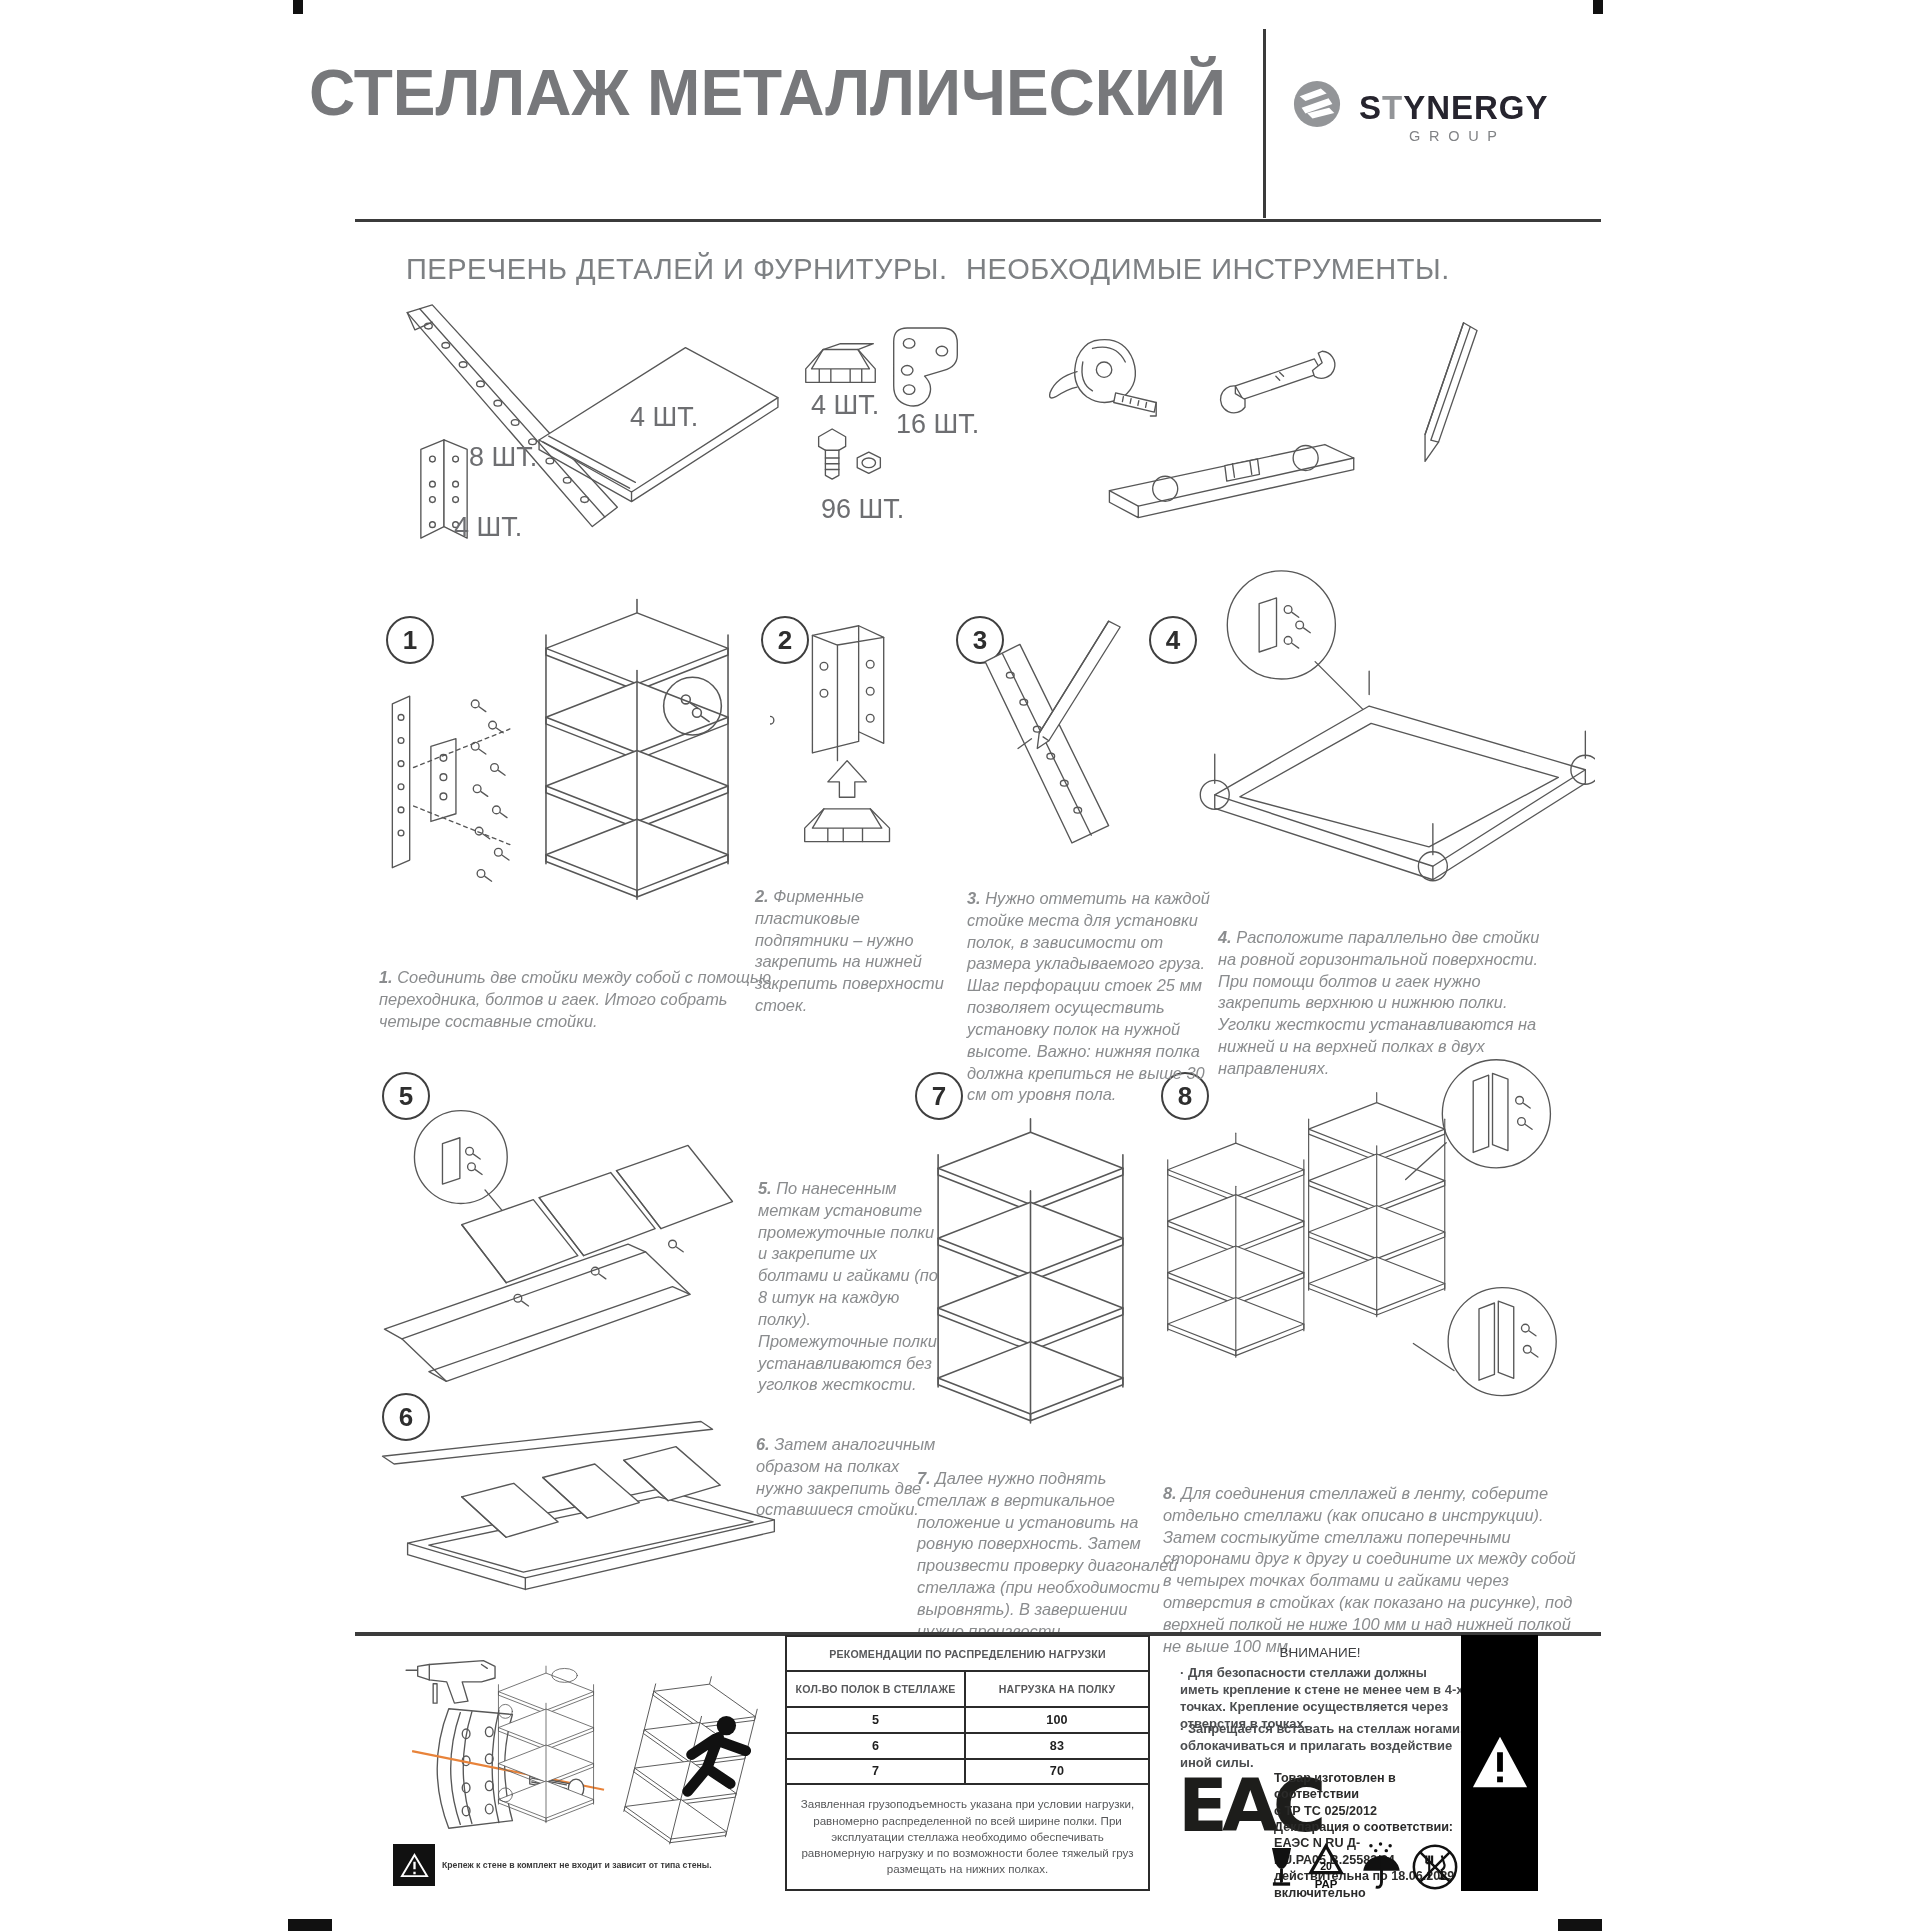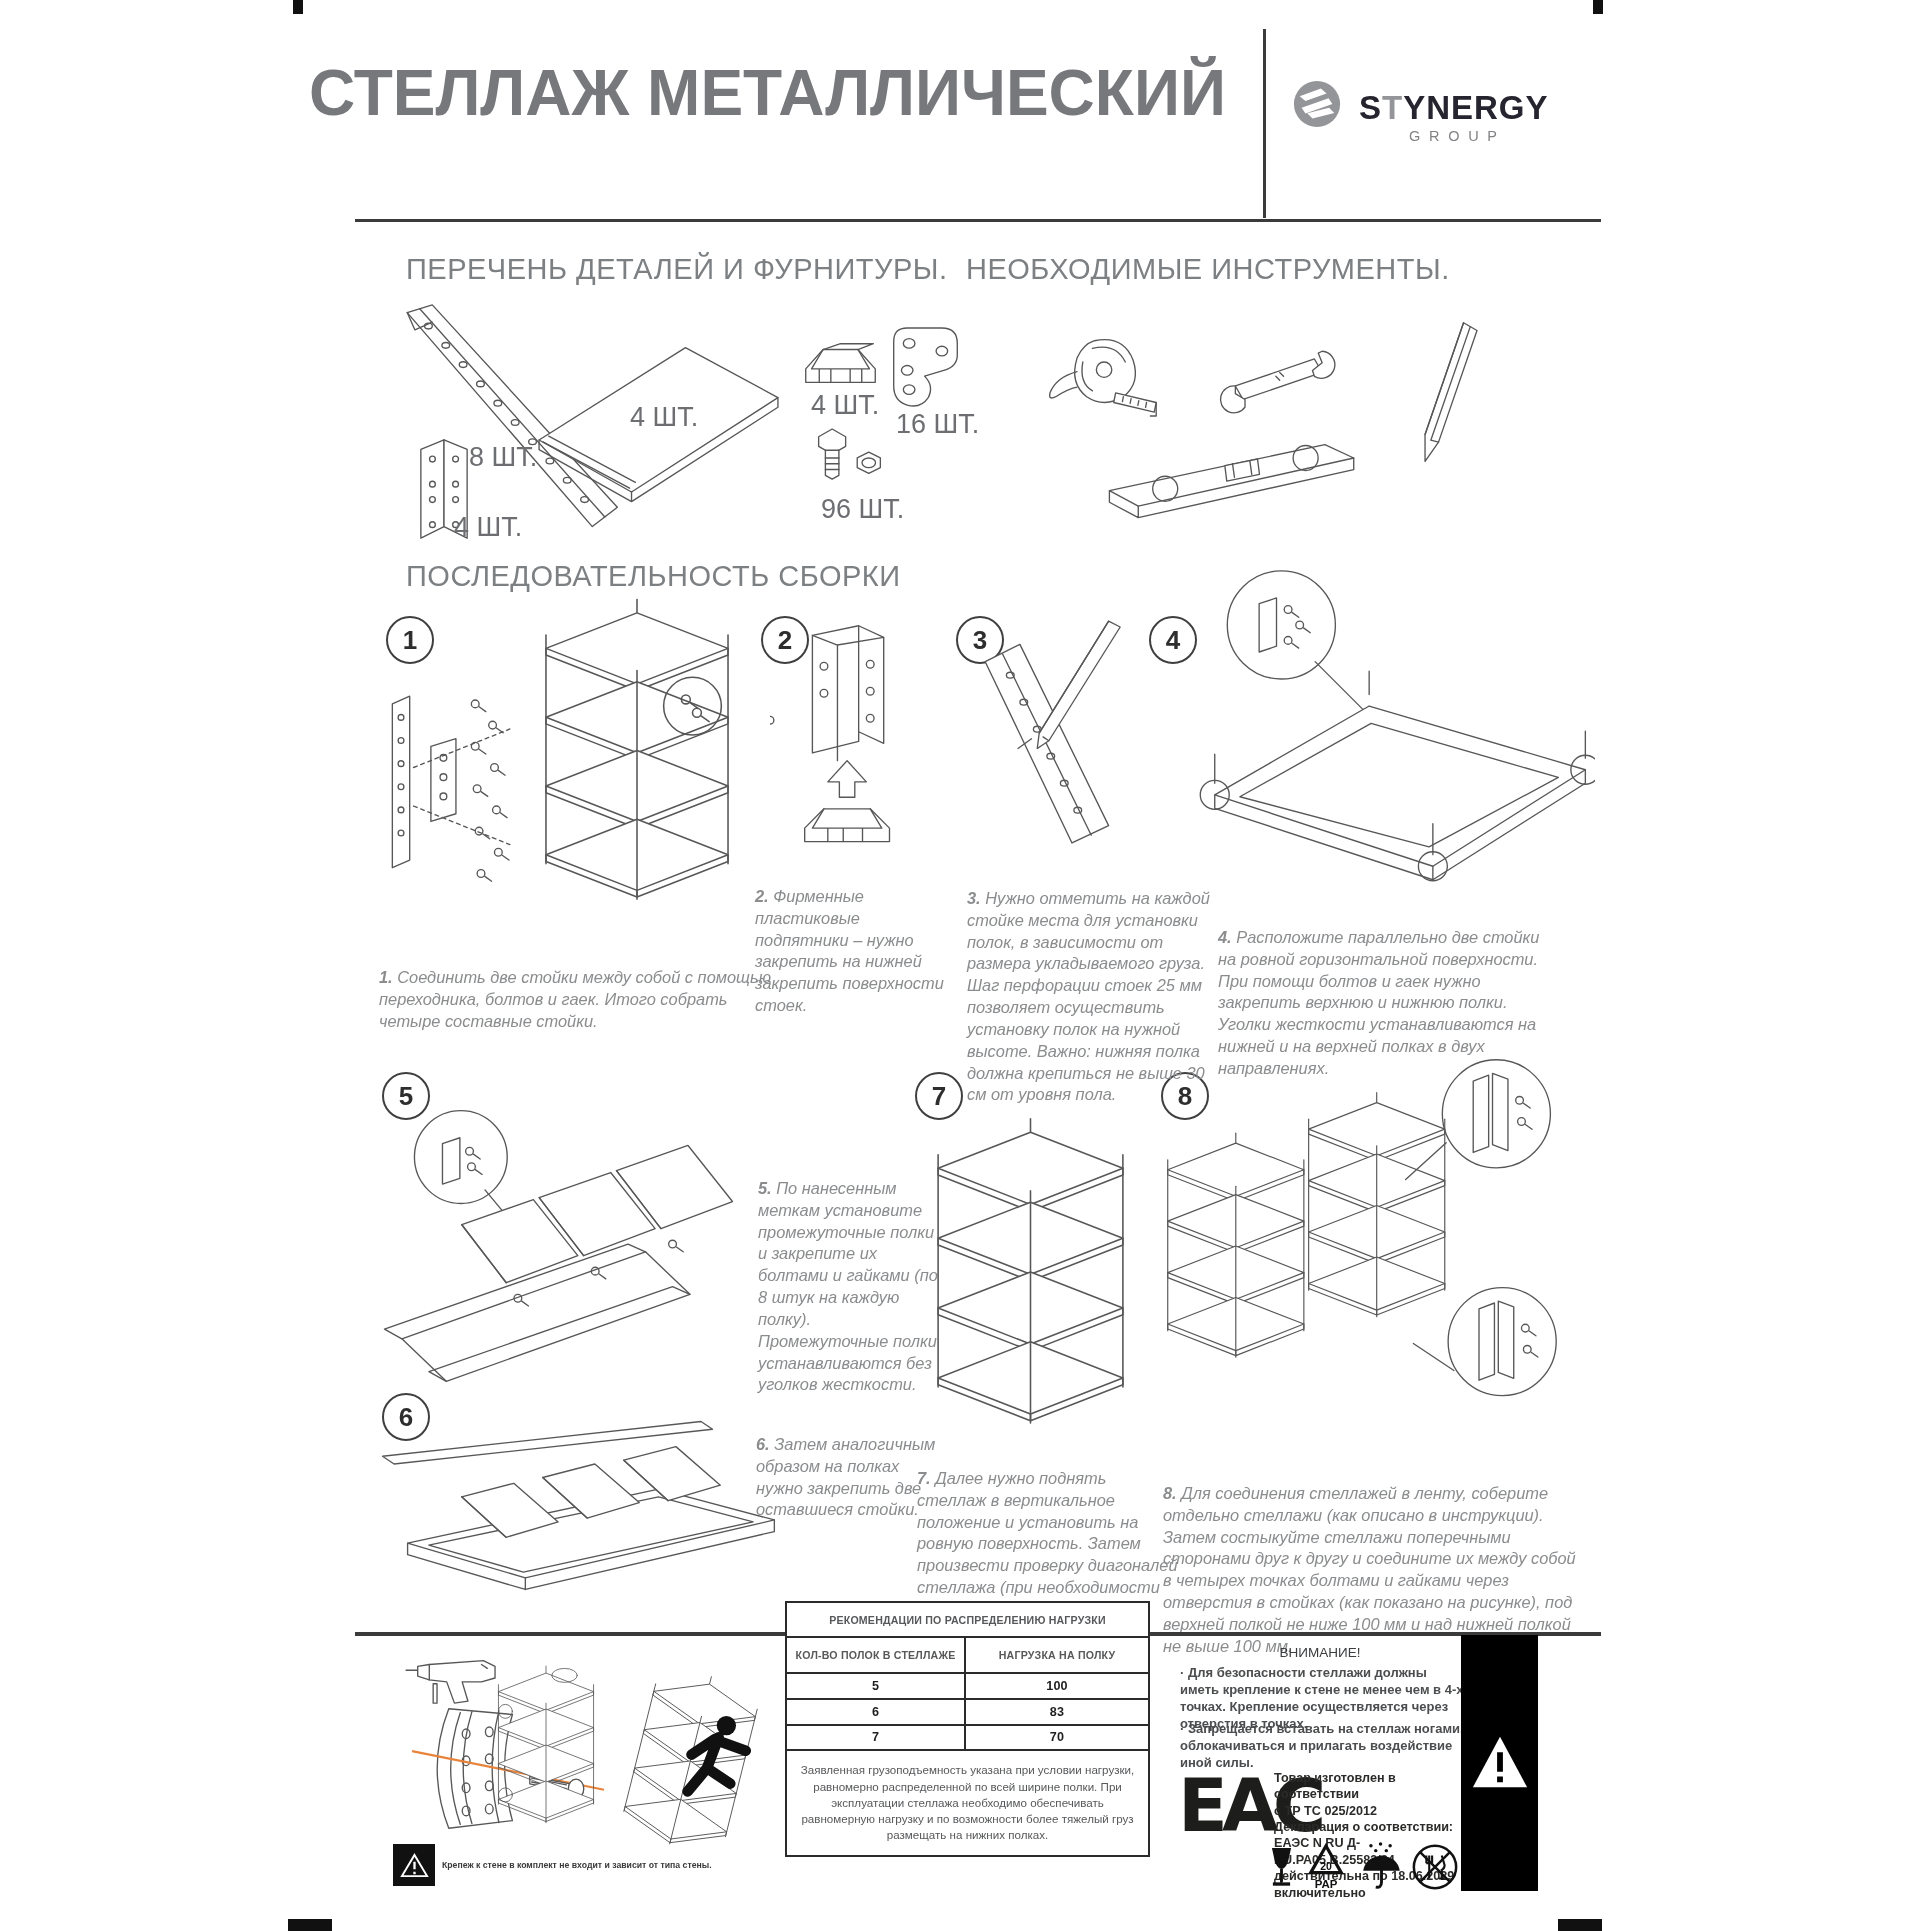--- a/index.html
+++ b/index.html
@@ -180,21 +180,20 @@
   </svg>
   <svg class="abs" style="left:1101px;top:433px;" width="290" height="101" viewBox="0 0 300 105">
     <path class="fw" d="M8,60 L232,12 L262,26 L38,76 Z"></path>
     <path class="ln" d="M8,60 L8,72 L38,88 L38,76 M38,88 L262,38 L262,26"></path>
     <circle class="ln" cx="66" cy="58" r="13"></circle>
     <circle class="ln" cx="212" cy="26" r="13"></circle>
     <path class="fw" d="M128,34 L162,27 L164,43 L130,50 Z"></path>
     <path class="ln" d="M136,32 L138,46 M154,29 L156,43"></path>
   </svg>
 
-  <div class="abs t-h2" style="left:406px;top:560px;">ПОСЛЕДОВАТЕЛЬНОСТЬ СБОРКИ</div>
 
   <div class="abs stepcircle" style="left:386px;top:616px;">
       <span>1</span>
     </div>
   <div class="abs stepcircle" style="left:761px;top:616px;">
       <span>2</span>
     </div>
   <div class="abs stepcircle" style="left:956px;top:616px;">
       <span>3</span>
     </div>
@@ -418,21 +417,21 @@
   </svg>
 
   <div class="abs" style="left:393px;top:1844px;width:42px;height:42px;background:#111;display:flex;align-items:center;justify-content:center;">
     <svg width="29" height="27" viewBox="0 0 30 28">
       <path d="M15,3 L28,25 L2,25 Z" fill="none" stroke="#fff" stroke-width="2"></path>
       <path d="M15,10 V18 M15,20.5 V23" stroke="#fff" stroke-width="2.4"></path>
     </svg>
   </div>
   <div class="abs wall-note" style="left:442px;top:1860px;">Крепеж к стене в комплект не входит и зависит от типа стены.</div>
 
-  <div class="abs ltable" style="left:785px;top:1601px;width:365px;height:256px;">
+  <div class="abs ltable" style="left:785px;top:1635px;width:365px;height:256px;">
     <div class="ltr" style="height:36px;">
         <div class="ltc c2">РЕКОМЕНДАЦИИ ПО РАСПРЕДЕЛЕНИЮ НАГРУЗКИ</div>
       </div>
     <div class="ltr" style="height:38px;">
       <div class="ltc c1">КОЛ-ВО ПОЛОК В СТЕЛЛАЖЕ</div>
       <div class="ltc c2">НАГРУЗКА НА ПОЛКУ</div>
     </div>
     <div class="ltr" style="height:28px;">
       <div class="ltc c1 num">5</div>
       <div class="ltc c2 num">100</div>

